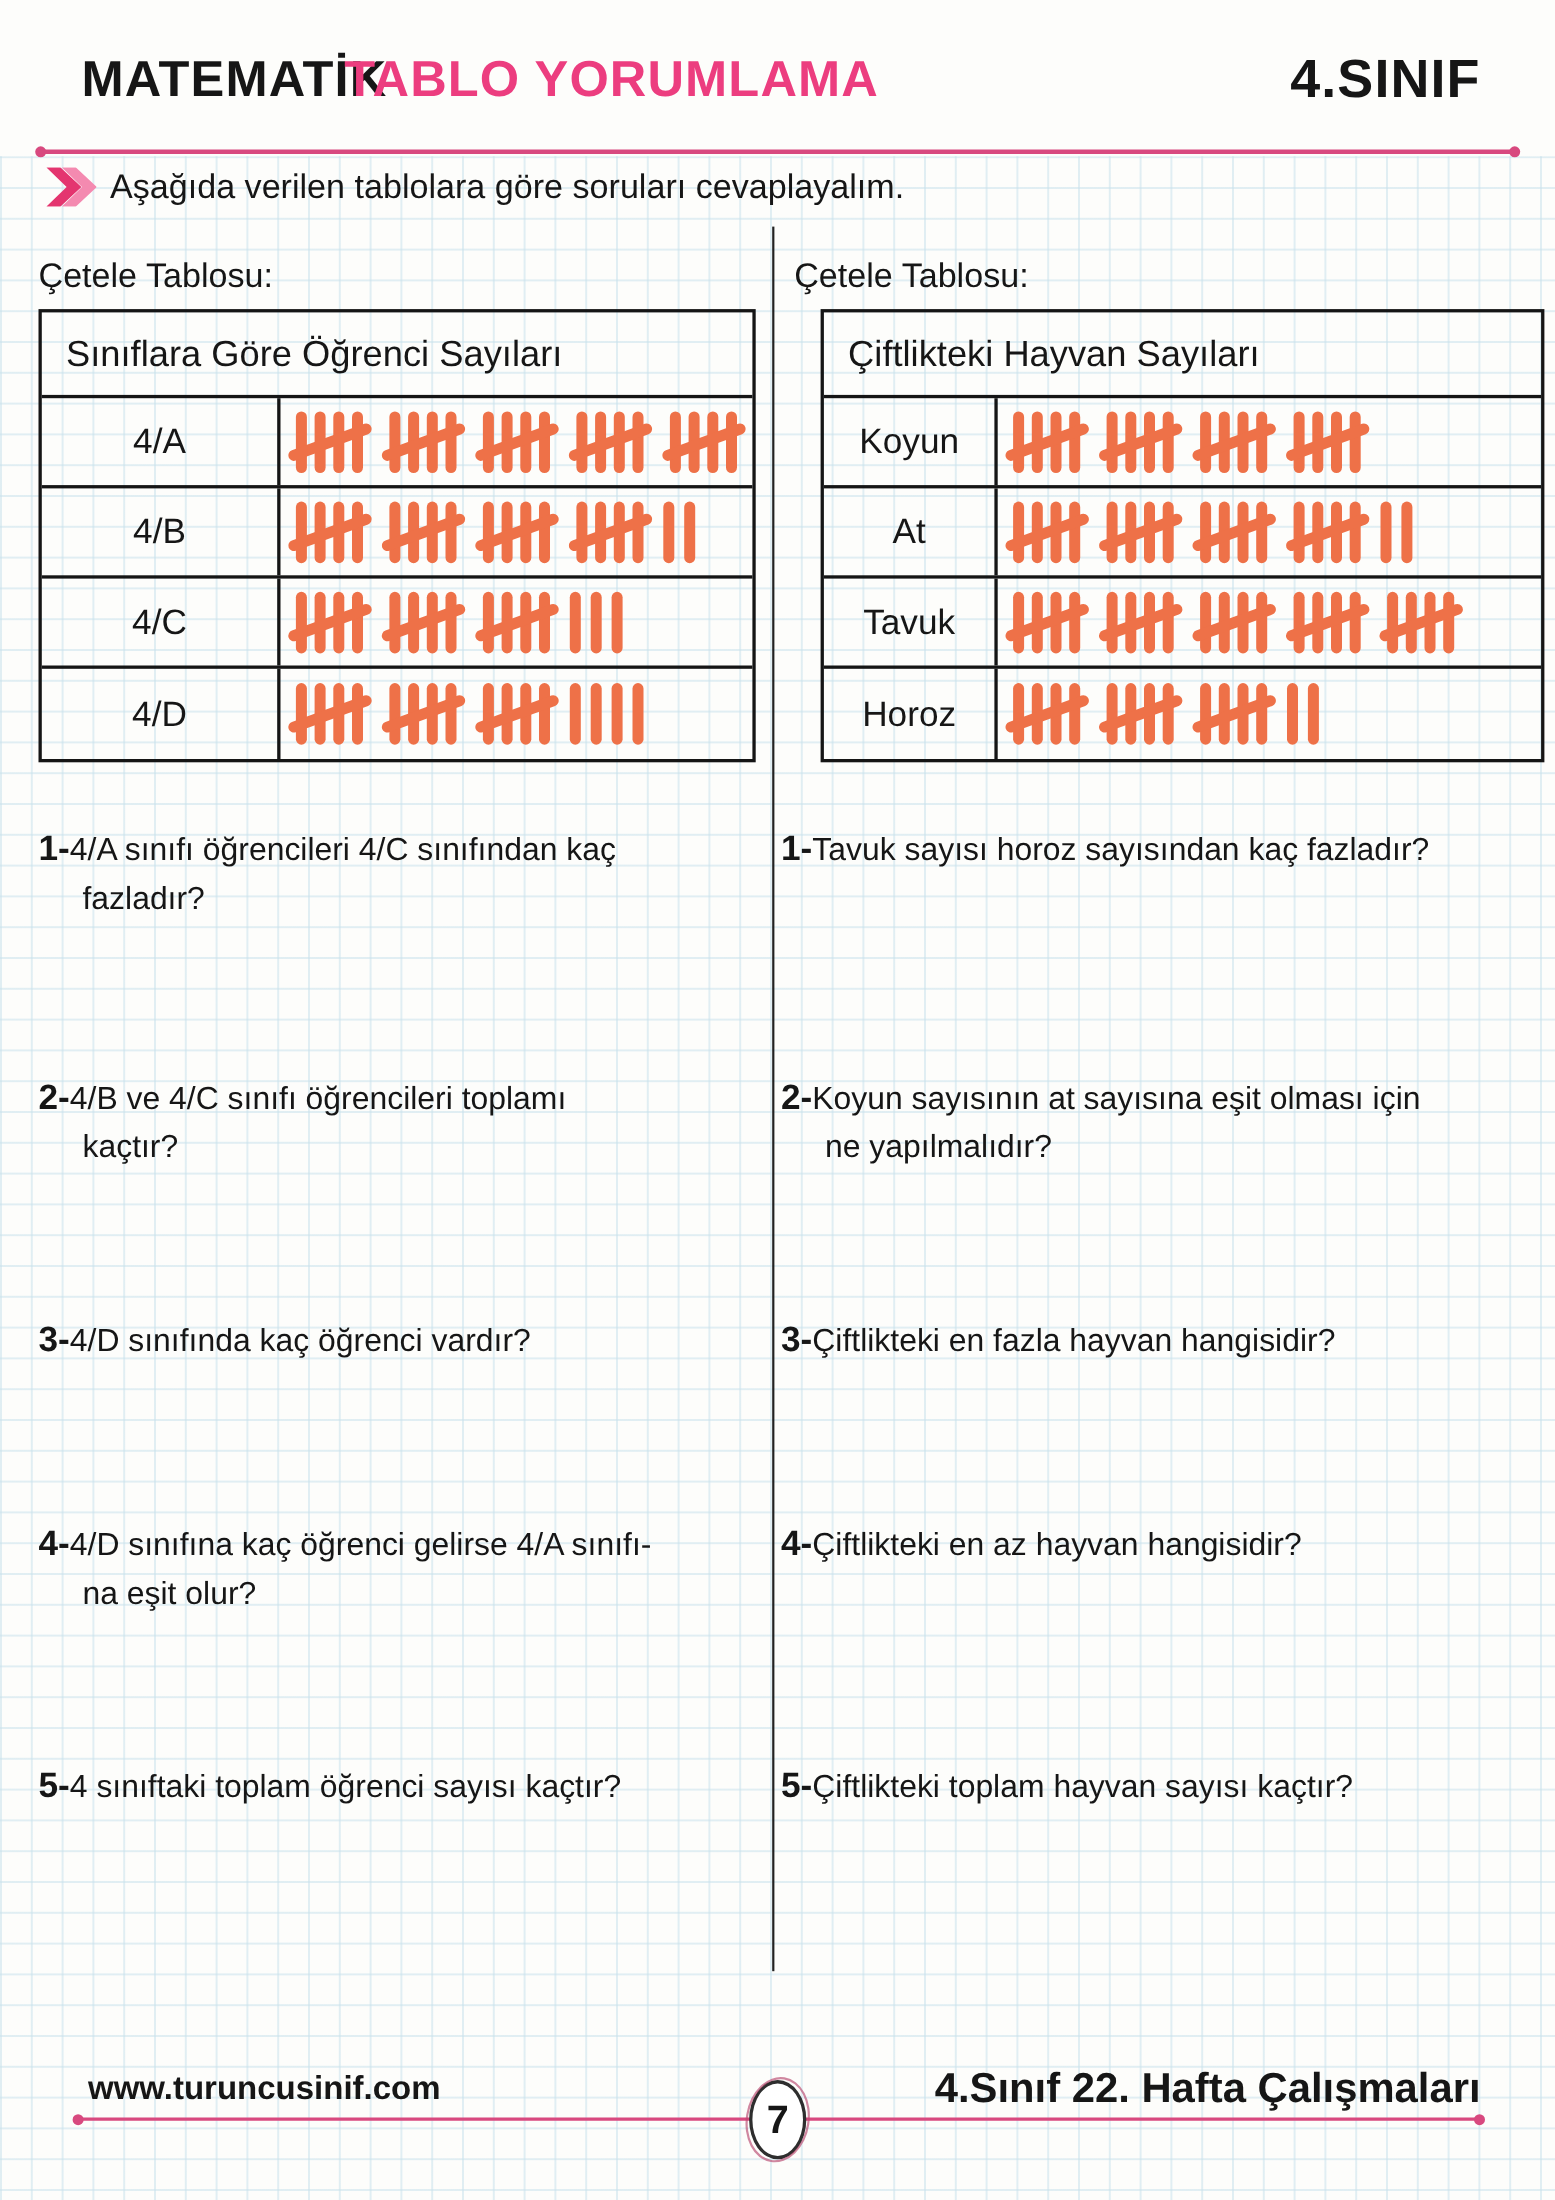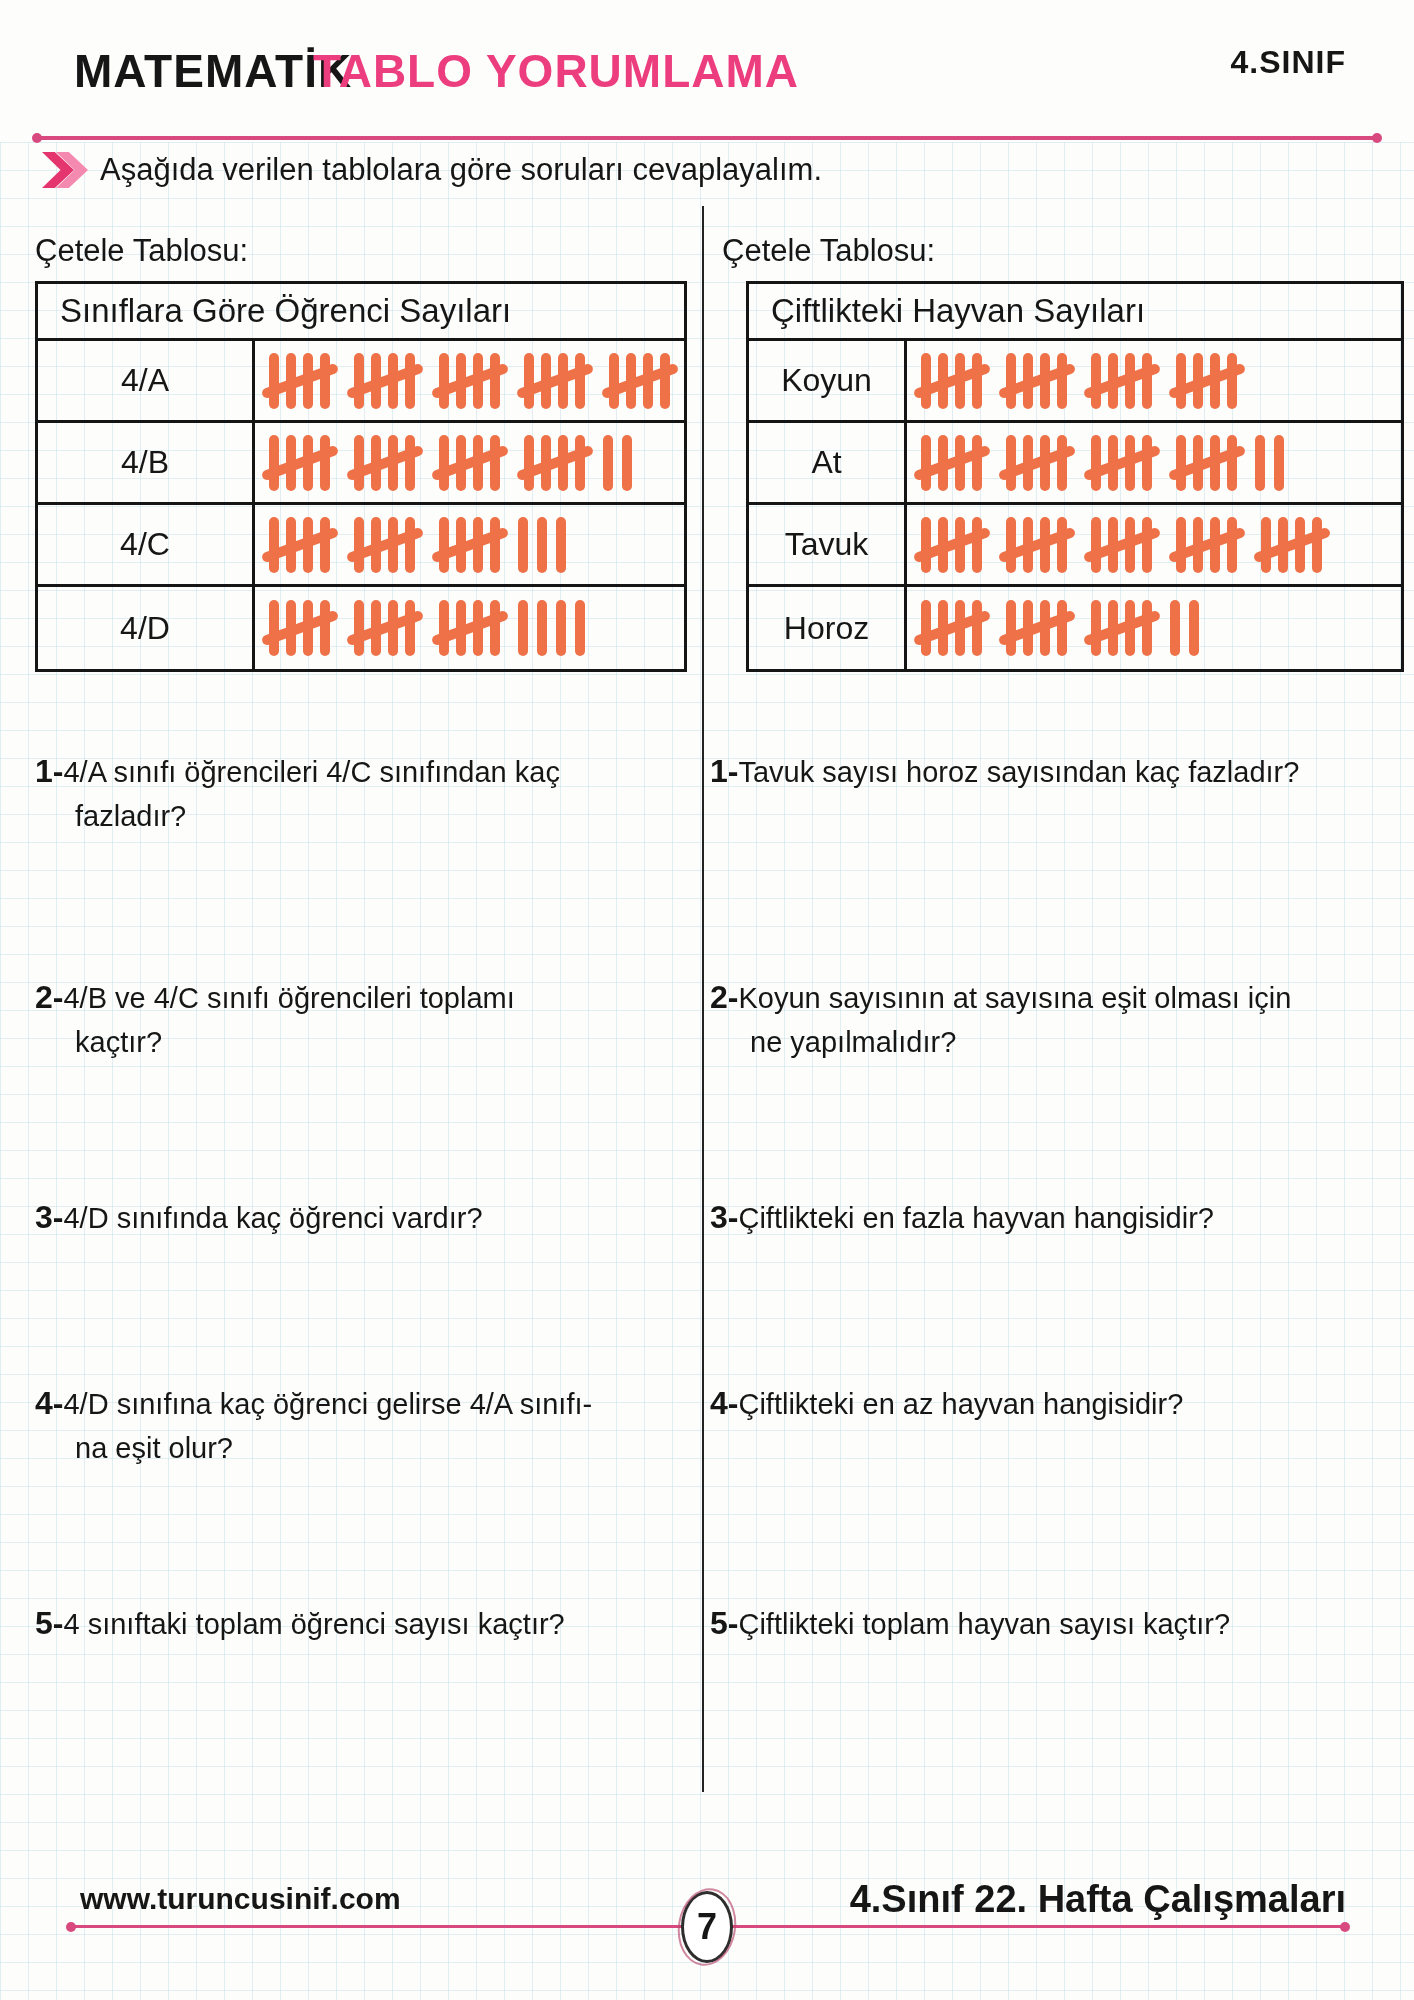--- a/index.html
+++ b/index.html
@@ -16,21 +16,21 @@
   .grid-paper{position:absolute;left:0;top:142px;width:1414px;height:1858px;z-index:0;
     background-image:
       linear-gradient(to right, rgba(201,226,236,.55) 1.5px, transparent 1.5px),
       linear-gradient(to bottom, rgba(201,226,236,.55) 1.5px, transparent 1.5px);
     background-size:28px 28px;}
   .layer{position:absolute;inset:0;z-index:1;}
 
   
   .hdr-subject{position:absolute;left:74px;top:44px;font-size:46px;font-weight:800;letter-spacing:1px;}
   .hdr-topic{position:absolute;left:556px;top:44px;transform:translateX(-50%);font-size:46px;font-weight:800;color:var(--pink);letter-spacing:1px;white-space:nowrap;}
-  .hdr-grade{position:absolute;right:68px;top:44px;font-size:32px;font-weight:800;letter-spacing:1px;}
+  .hdr-grade{position:absolute;right:68px;top:44px;font-size:49px;font-weight:800;letter-spacing:1px;}
   .rule{position:absolute;height:4px;background:var(--pink-line);border-radius:3px;}
   .rule::before,.rule::after{content:'';position:absolute;width:10px;height:10px;border-radius:50%;background:var(--pink-line);top:-3px;}
   .rule::before{left:-4px;} .rule::after{right:-4px;}
   .rule-top{left:36px;top:136px;width:1342px;}
 
   
   .instruction{position:absolute;left:42px;top:152px;display:flex;align-items:center;}
   .chevrons{display:flex;align-items:center;margin-right:12px;}
   .chev{width:32px;height:36px;clip-path:polygon(0 0,40% 0,100% 50%,40% 100%,0 100%,58% 50%);}
   .chev-dark{background:#e4356f;position:relative;z-index:2;}
@@ -41,21 +41,21 @@
   .col-divider{position:absolute;left:702px;top:206px;width:2px;height:1586px;background:#222;}
 
   
   .panel{position:absolute;top:205px;width:668px;}
   .panel-left{left:35px;}
   .panel-right{left:710px;}
   .table-label{position:absolute;top:28px;left:0;font-size:31px;}
   .panel-right .table-label{left:12px;}
   .ctable{position:absolute;top:76px;left:0;width:652px;border:3px solid #151515;}
   .panel-right .ctable{left:12px;width:658px;margin-left:24px;}
-  .ctable-header{height:57px;border-bottom:3px solid #151515;display:flex;align-items:center;padding-left:22px;font-size:33px;}
+  .ctable-header{height:78px;border-bottom:3px solid #151515;display:flex;align-items:center;padding-left:22px;font-size:33px;}
   .ctable-row{height:82px;display:flex;border-bottom:3px solid #151515;}
   .ctable-row:last-child{border-bottom:none;}
   .row-label{width:217px;border-right:3px solid #151515;display:flex;align-items:center;justify-content:center;font-size:32px;flex:none;}
   .panel-right .row-label{width:158px;}
   .row-tallies{flex:1;display:flex;align-items:center;padding-left:14px;gap:24px;overflow:hidden;}
   .tally5{position:relative;display:flex;gap:7px;flex:none;}
   .tally-bar{width:10px;height:56px;background:var(--orange);border-radius:6px;}
   .tally5::after{content:'';position:absolute;left:-9px;top:23px;width:80px;height:10px;background:var(--orange);border-radius:6px;transform:rotate(-20deg);}
   .tally-rest{display:flex;gap:9px;margin-left:-6px;flex:none;}
 

